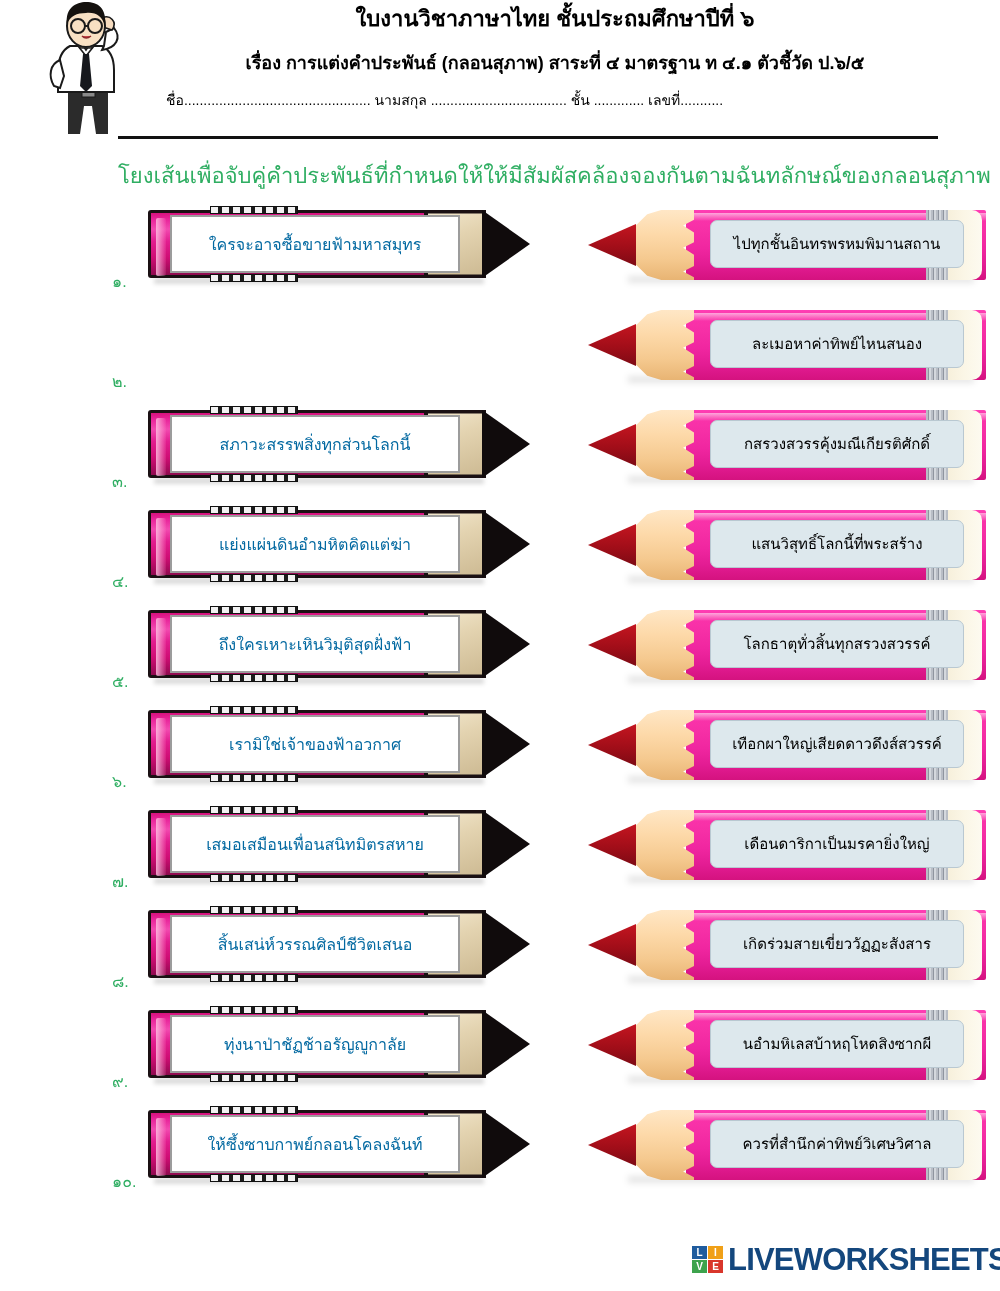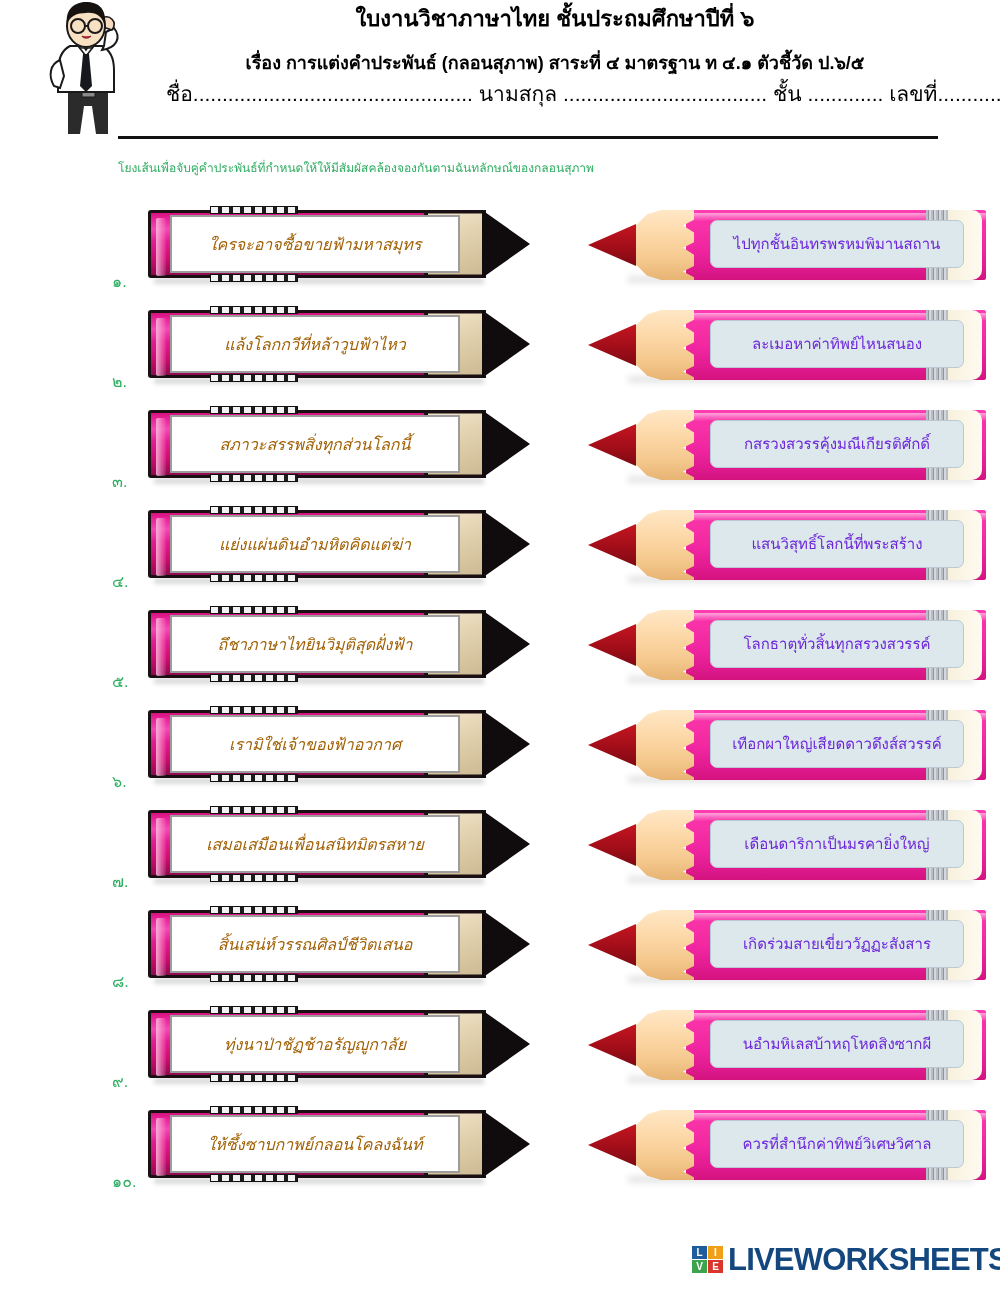--- a/index.html
+++ b/index.html
@@ -45,42 +45,42 @@
     white-space: nowrap;
   }
   .title-line2 {
     font-size: 18px;
     font-weight: 600;
     line-height: 30px;
     margin-top: 14px;
     white-space: nowrap;
   }
   .name-line {
-    font-size: 21px;
+    font-size: 14px;
     line-height: 28px;
-    margin-top: 2px;
+    margin-top: 8px;
     text-align: left;
     padding-left: 26px;
     white-space: nowrap;
   }
   .rule {
     position: absolute;
     left: 118px;
     top: 136px;
     width: 820px;
     height: 0;
     border-top: 3px solid #111;
   }
 
   
   .instruction {
     position: absolute;
     left: 118px;
     top: 158px;
-    font-size: 12px;
+    font-size: 22px;
     color: #2fae62;
     white-space: nowrap;
     letter-spacing: 0px;
   }
 
   
   .rows {
     position: absolute;
     left: 0;
     top: 196px;
@@ -150,23 +150,22 @@
     background: #ffffff;
     border: 2px solid #9c9c9c;
     box-sizing: border-box;
     display: flex;
     align-items: center;
     justify-content: center;
     z-index: 3;
   }
   .pl-panel span {
     font-size: 16px;
-    color: #a16207;
+    color: #0369a1;
     white-space: nowrap;
-    font-style: italic;
   }
   .pl-woodshape {
     position: absolute;
     left: 276px; top: 6px;
     width: 62px; height: 68px;
     background: #1a1013;
     clip-path: polygon(
       0% 0%, 100% 0%, 100% 100%, 0% 100%,
       0% 88%, 12% 76%, 0% 64%, 12% 52%, 0% 40%, 12% 28%, 0% 14%);
   }
@@ -247,21 +246,21 @@
     border: 1px solid #b9c8d1;
     border-radius: 7px;
     box-sizing: border-box;
     display: flex;
     align-items: center;
     justify-content: center;
     z-index: 4;
   }
   .pr-panel span {
     font-size: 15px;
-    color: #6d28d9;
+    color: #000000;
     white-space: nowrap;
   }
   .pr-ferrule {
     position: absolute;
     left: 338px; top: 6px;
     width: 22px; height: 70px;
     background:
       repeating-linear-gradient(to right,
         #b9bec6 0px, #b9bec6 2px,
         #8f959f 2px, #8f959f 3px,
@@ -394,34 +393,20 @@
       <div class="pr-wood"></div>
       <div class="pr-tip"></div>
       <div class="pr-panel">
           <span>ไปทุกชั้นอินทรพรหมพิมานสถาน</span>
         </div>
     </div>
   </div>
 
   <div class="row">
     <div class="row-index">๒.</div>
-    <div class="pencil-left">
-      <div class="pl-shadow"></div>
-      <div class="pl-body">
-          <div class="pl-hilite"></div>
-        </div>
-      <div class="pl-ferrule-top"></div>
-      <div class="pl-ferrule-bot"></div>
-      <div class="pl-woodshape"></div>
-      <div class="pl-woodface"></div>
-      <div class="pl-tip"></div>
-      <div class="pl-panel">
-          <span>แล้งโลกกวีที่หล้าวูบฟ้าไหว</span>
-        </div>
-    </div>
     <div class="pencil-right">
       <div class="pr-shadow"></div>
       <div class="pr-eraser"></div>
       <div class="pr-ferrule"></div>
       <div class="pr-body">
           <div class="pr-bodyshine"></div>
         </div>
       <div class="pr-wood"></div>
       <div class="pr-tip"></div>
       <div class="pr-panel">
@@ -498,21 +483,21 @@
       <div class="pl-shadow"></div>
       <div class="pl-body">
           <div class="pl-hilite"></div>
         </div>
       <div class="pl-ferrule-top"></div>
       <div class="pl-ferrule-bot"></div>
       <div class="pl-woodshape"></div>
       <div class="pl-woodface"></div>
       <div class="pl-tip"></div>
       <div class="pl-panel">
-          <span>ถึชาภาษาไทยินวิมุติสุดฝั่งฟ้า</span>
+          <span>ถึงใครเหาะเหินวิมุติสุดฝั่งฟ้า</span>
         </div>
     </div>
     <div class="pencil-right">
       <div class="pr-shadow"></div>
       <div class="pr-eraser"></div>
       <div class="pr-ferrule"></div>
       <div class="pr-body">
           <div class="pr-bodyshine"></div>
         </div>
       <div class="pr-wood"></div>

